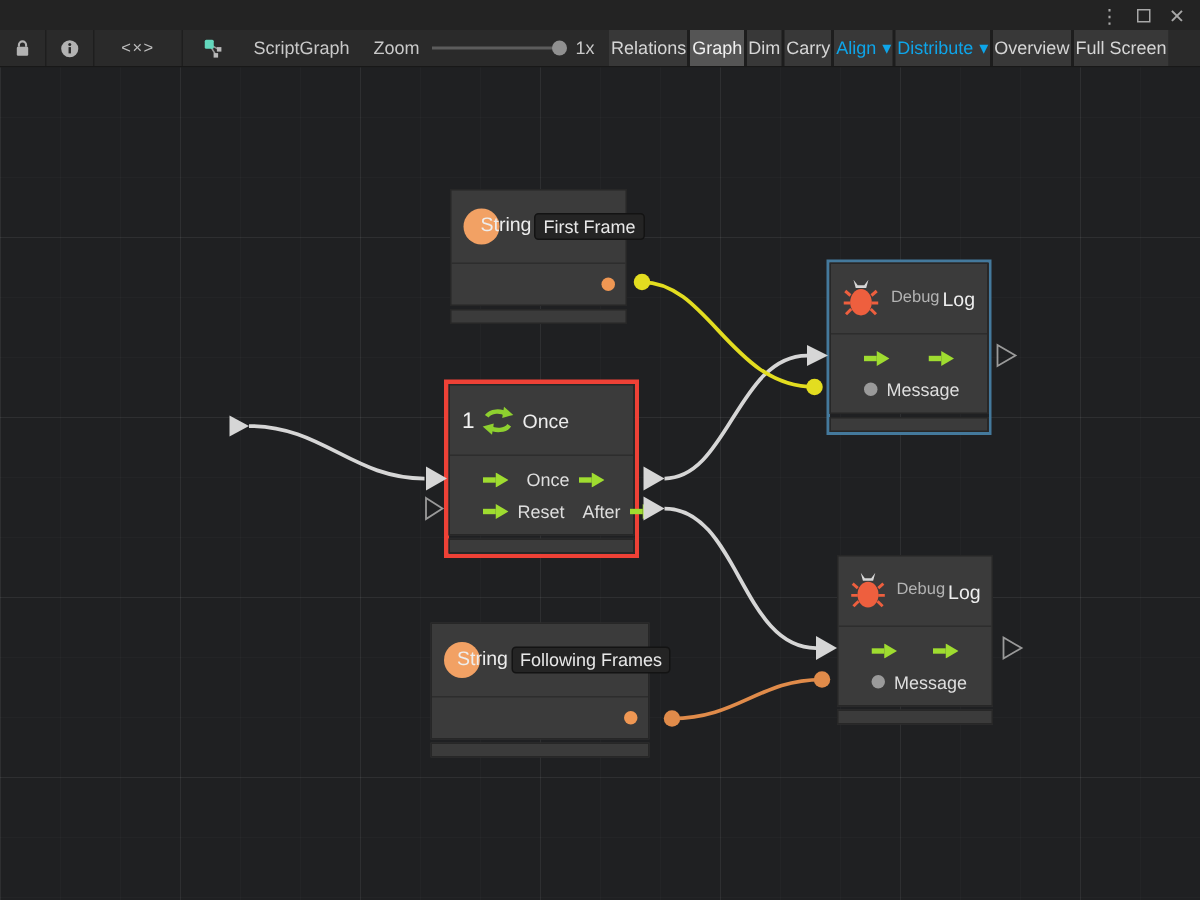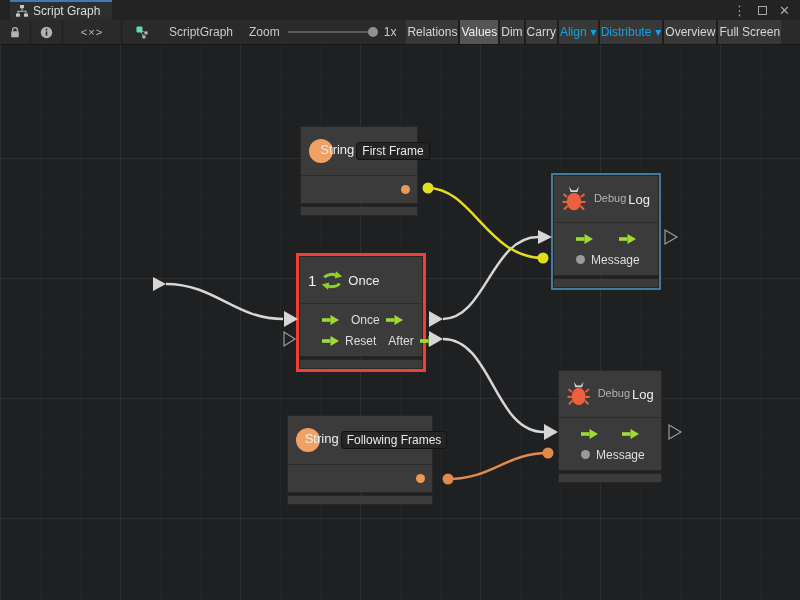--- a/index.html
+++ b/index.html
@@ -84,34 +84,20 @@
   .wire-orange{stroke:var(--wire-orange);stroke-width:2.5;fill:none;}
   .tri-white{fill:var(--wire-white);}
   .tri-hollow{fill:none;stroke:#9a9a9a;stroke-width:1.2;}
   .dot-yellow{fill:var(--wire-yellow);}
   .dot-orange-end{fill:var(--wire-orange);}
 </style>
 </head>
 <body>
 
 <div class="tabbar">
-  <div class="tab">
-    <svg width="12" height="12" viewBox="0 0 12 12">
-      <g fill="#c8c8c8">
-        <rect x="4" y="0" width="4" height="3.2"></rect>
-        <rect x="5.6" y="3.2" width="0.9" height="2.6"></rect>
-        <rect x="1.6" y="5.8" width="8.8" height="0.9"></rect>
-        <rect x="1.6" y="5.8" width="0.9" height="2.7"></rect>
-        <rect x="9.5" y="5.8" width="0.9" height="2.7"></rect>
-        <rect x="0" y="8.5" width="4" height="3.2"></rect>
-        <rect x="8" y="8.5" width="4" height="3.2"></rect>
-      </g>
-    </svg>
-    <span>Script Graph</span>
-  </div>
   <div class="win-controls">
     <span>⋮</span>
     <span class="maxbox"></span>
     <span>✕</span>
   </div>
 </div>
 
 <div class="toolbar">
   <div class="tb-iconbtn">
     <svg width="12" height="13" viewBox="0 0 12 13">
@@ -149,21 +135,21 @@
       <div class="slider-handle"></div>
     </div>
     <span>1x</span>
   </div>
 
   <div class="tb-buttons">
     <div class="tb-txtbtn">
       <span>Relations</span>
     </div>
     <div class="tb-txtbtn active">
-      <span>Values</span>
+      <span>Graph</span>
     </div>
     <div class="tb-txtbtn">
       <span>Dim</span>
     </div>
     <div class="tb-txtbtn">
       <span>Carry</span>
     </div>
     <div class="tb-txtbtn disabled">
       <span>Align</span>
       <span>▾</span>

